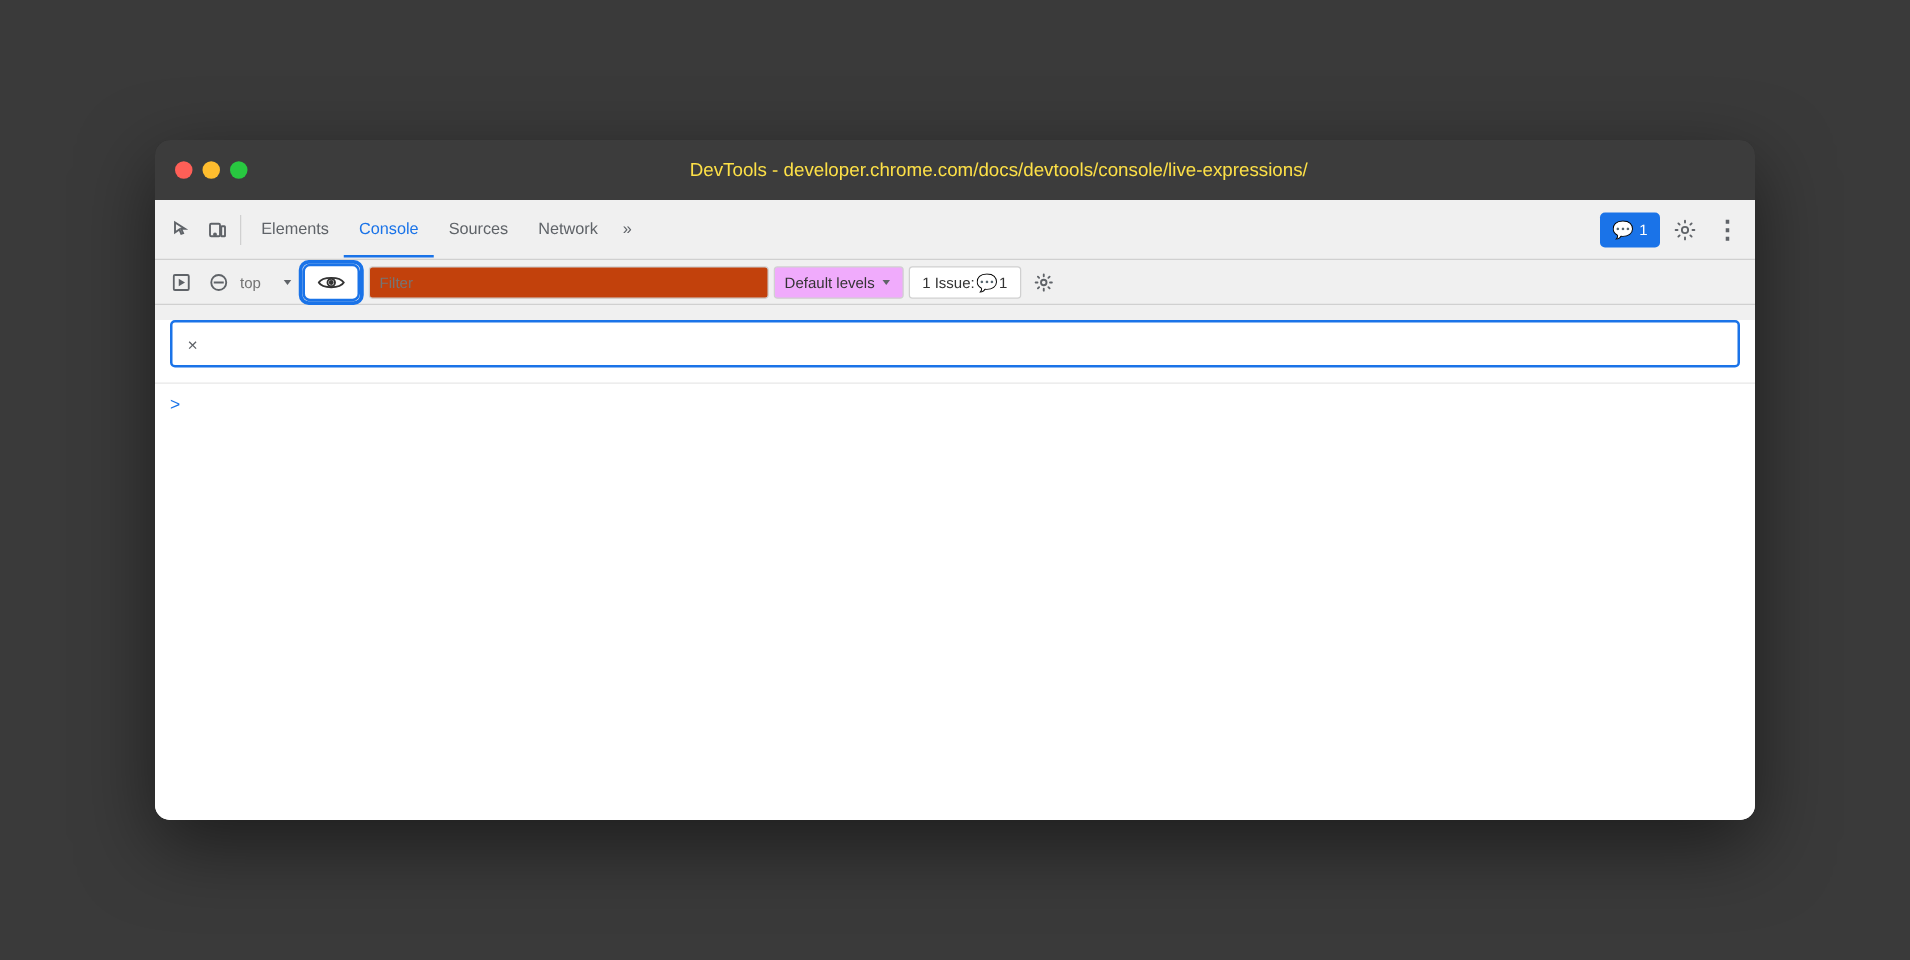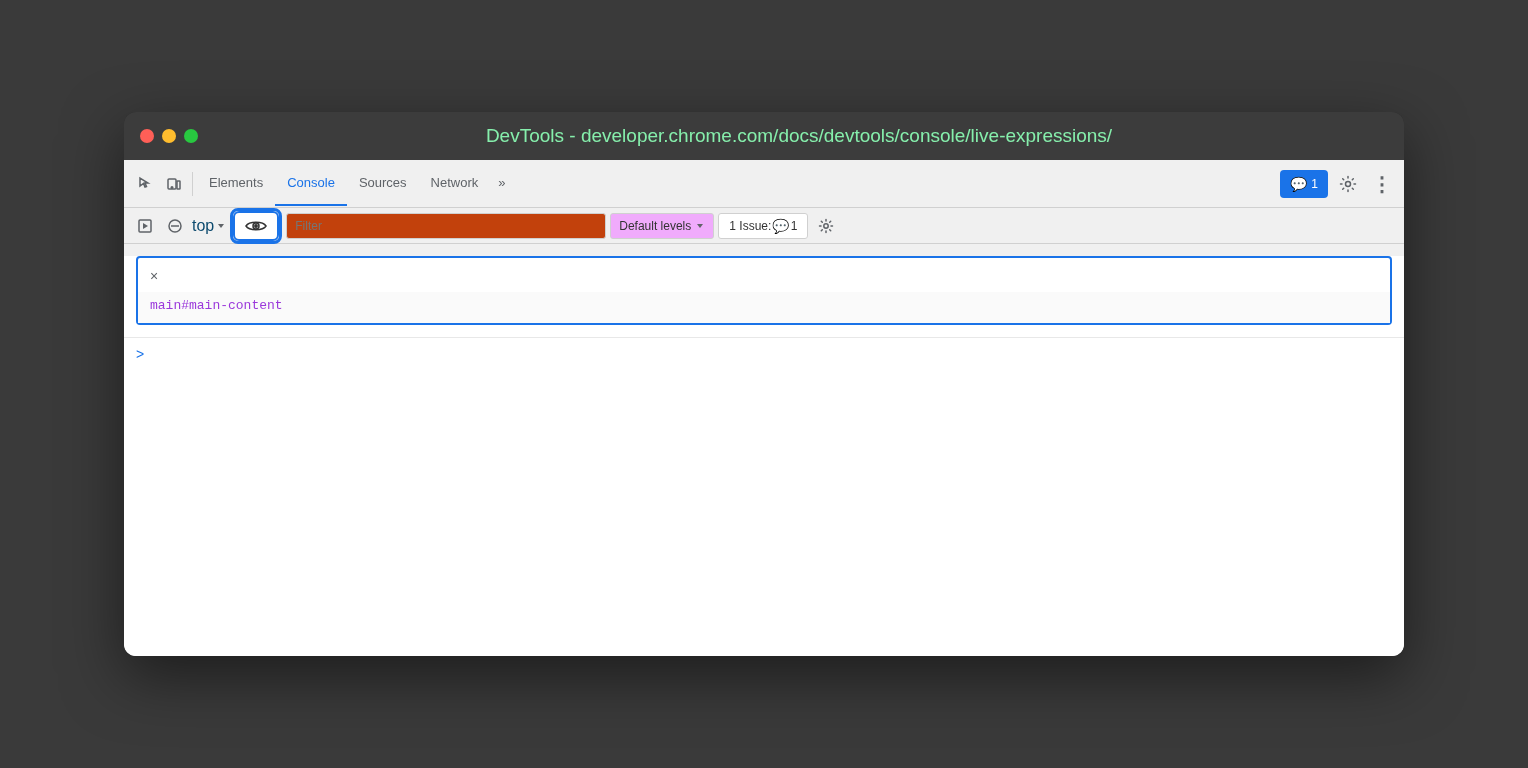--- a/index.html
+++ b/index.html
@@ -35,22 +35,22 @@
       width: 14px;
       height: 14px;
       border-radius: 50%;
     }
     .tl-red { background: #ff5f57; }
     .tl-yellow { background: #ffbd2e; }
     .tl-green { background: #28c840; }
     .titlebar-title {
       flex: 1;
       text-align: center;
-      color: #86efac;
-      font-size: 19px;
+      color: #fde047;
+      font-size: 15px;
       font-weight: 500;
     }
     .devtools-body {
       background: #f0f0f0;
       border-radius: 0 0 10px 10px;
     }
     .devtools-toolbar {
       background: #f0f0f0;
       display: flex;
       align-items: center;
@@ -161,23 +161,23 @@
       border-radius: 4px;
       cursor: pointer;
       color: #5f6368;
       font-size: 14px;
       border: none;
       background: none;
     }
     .top-selector {
       display: flex;
       align-items: center;
-      gap: 2px;
-      font-size: 16px;
-      color: #0c4a6e;
+      gap: 16px;
+      font-size: 12px;
+      color: #737373;
       cursor: pointer;
     }
     .eye-btn {
       width: 46px;
       height: 30px;
       display: flex;
       align-items: center;
       justify-content: center;
       border-radius: 6px;
       cursor: pointer;
@@ -426,23 +426,20 @@
         </svg>
       </div>
     </div>
 
     <div class="console-main">
 
       <div class="live-expression-container">
         <div class="live-expression-header">
           <span class="close-x">×</span>
         </div>
-        <div class="expression-result">
-          <span>main#main-content</span>
-        </div>
       </div>
 
       <div class="console-input-row">
         <span class="chevron-right">&gt;</span>
         <div class="console-input-area" contenteditable="true" style="">
         </div>
       </div>
 
     </div>
   </div>

